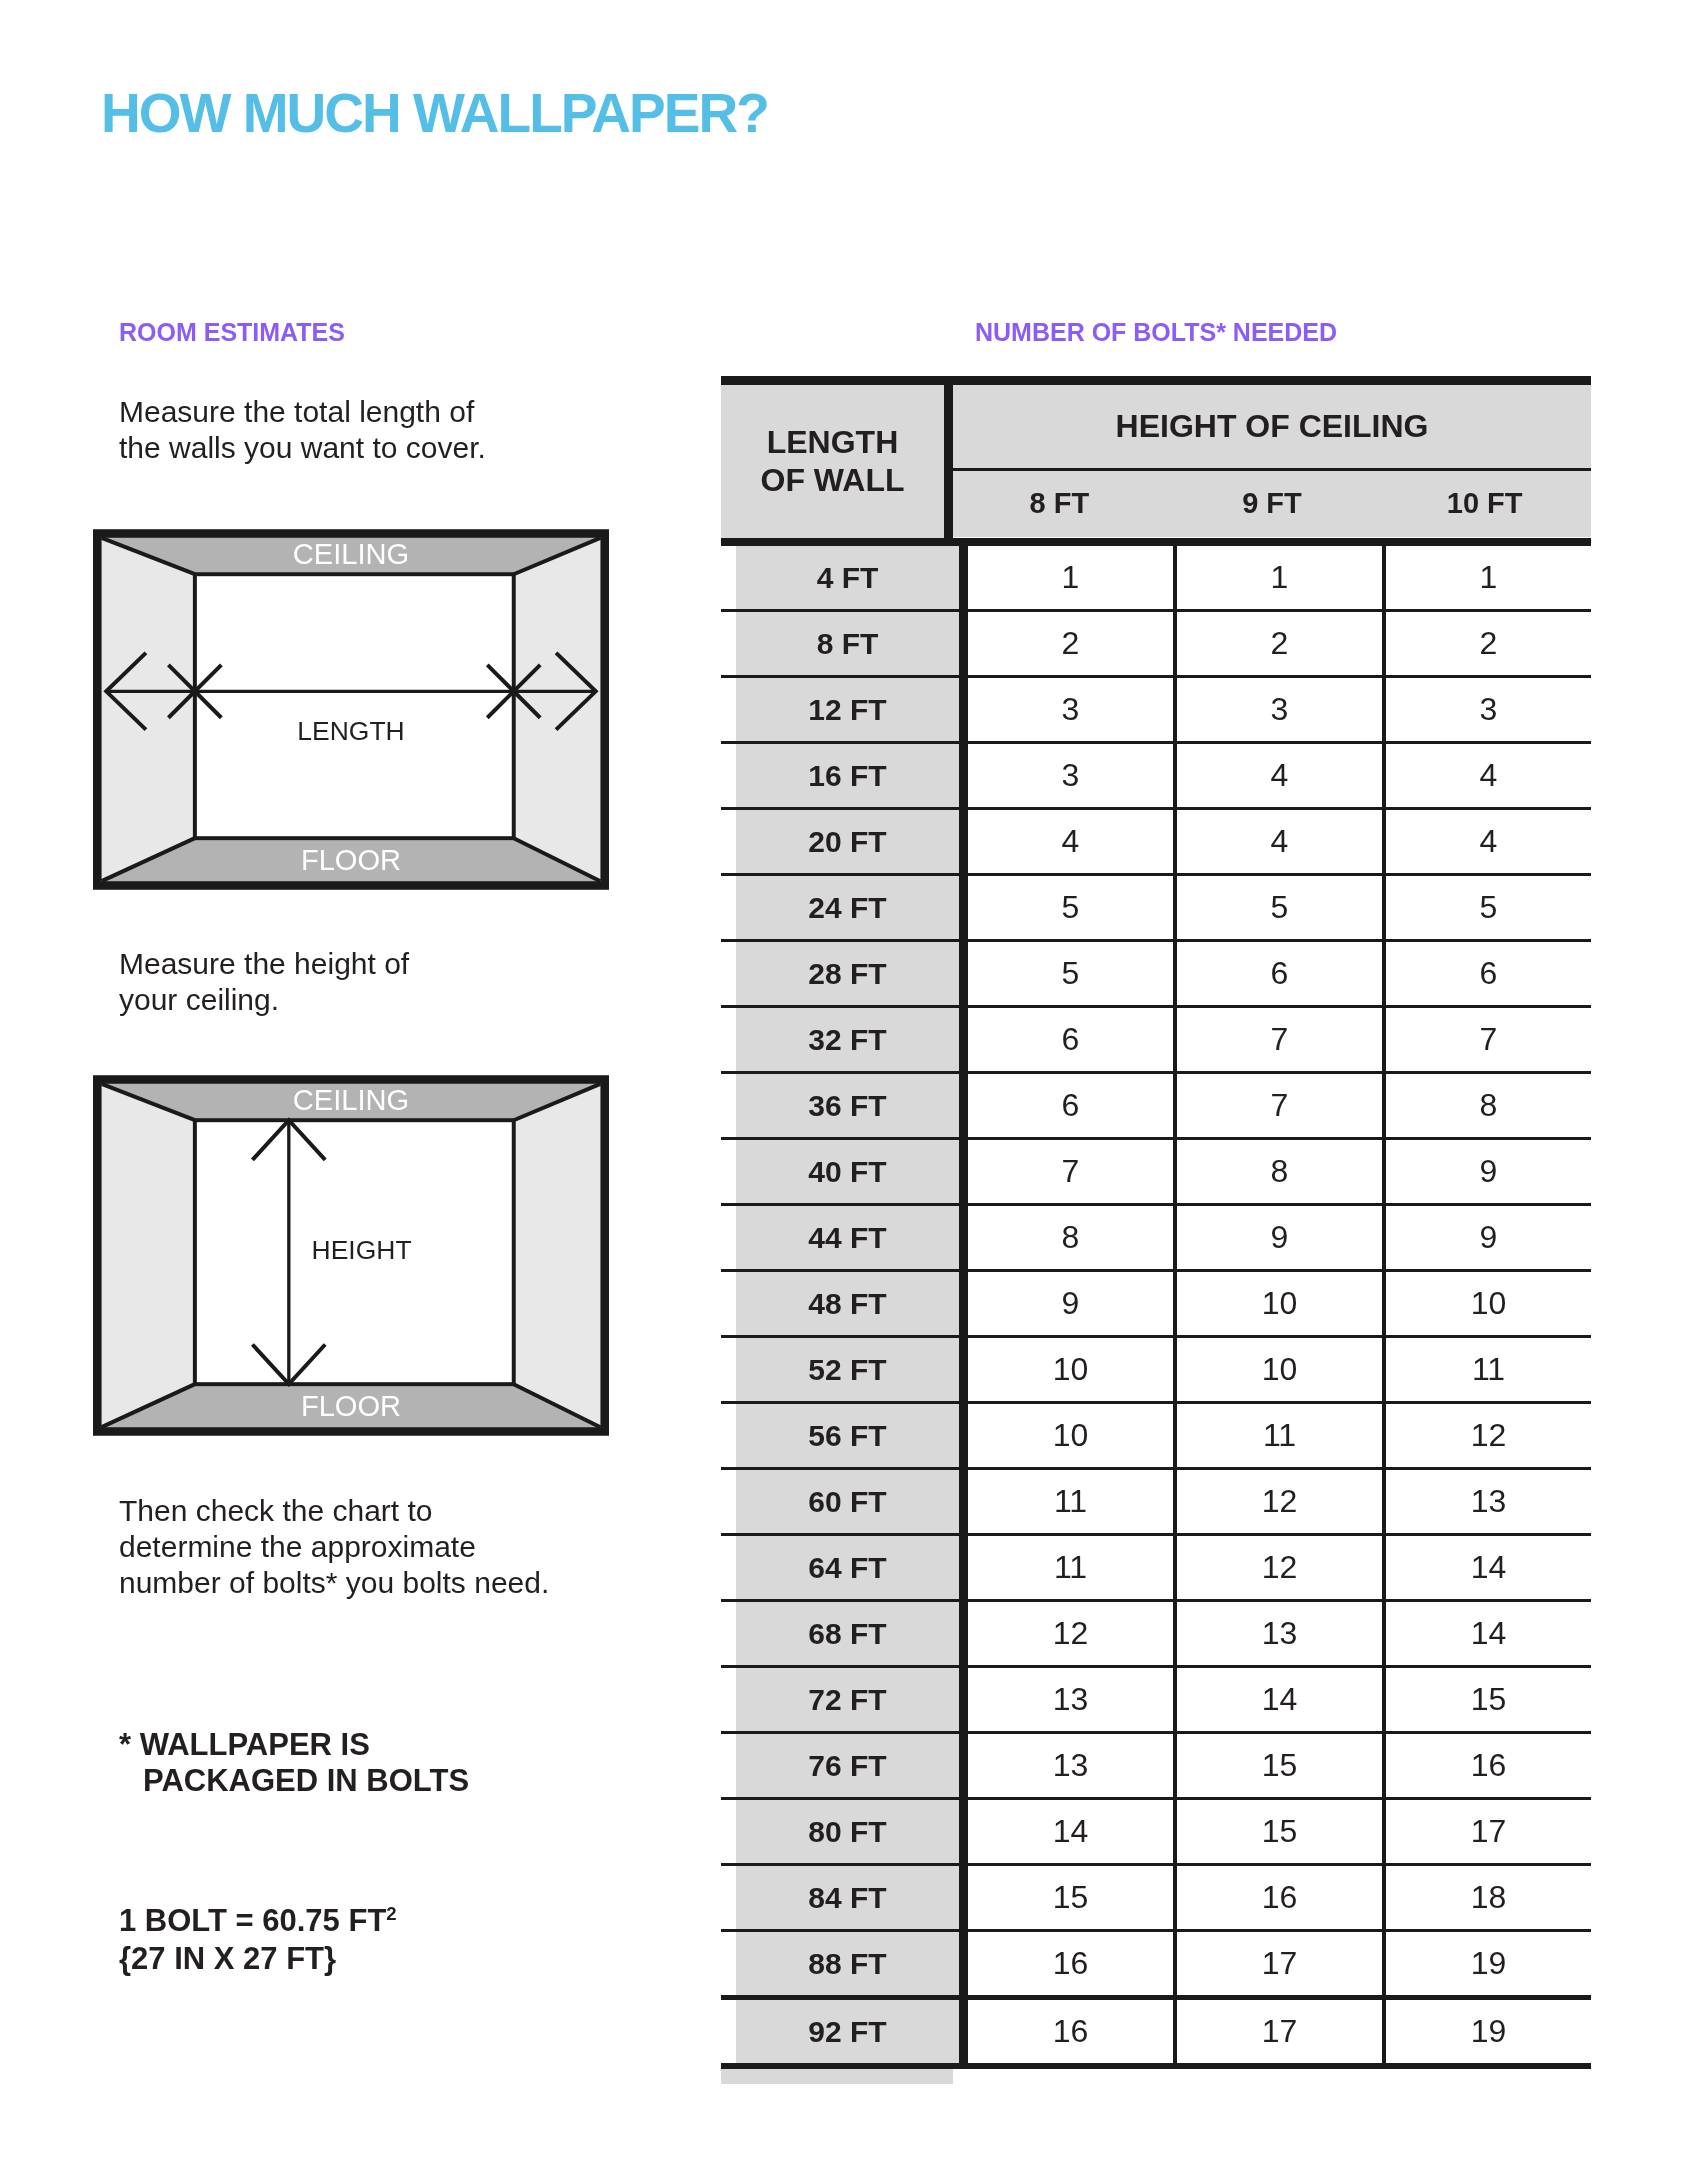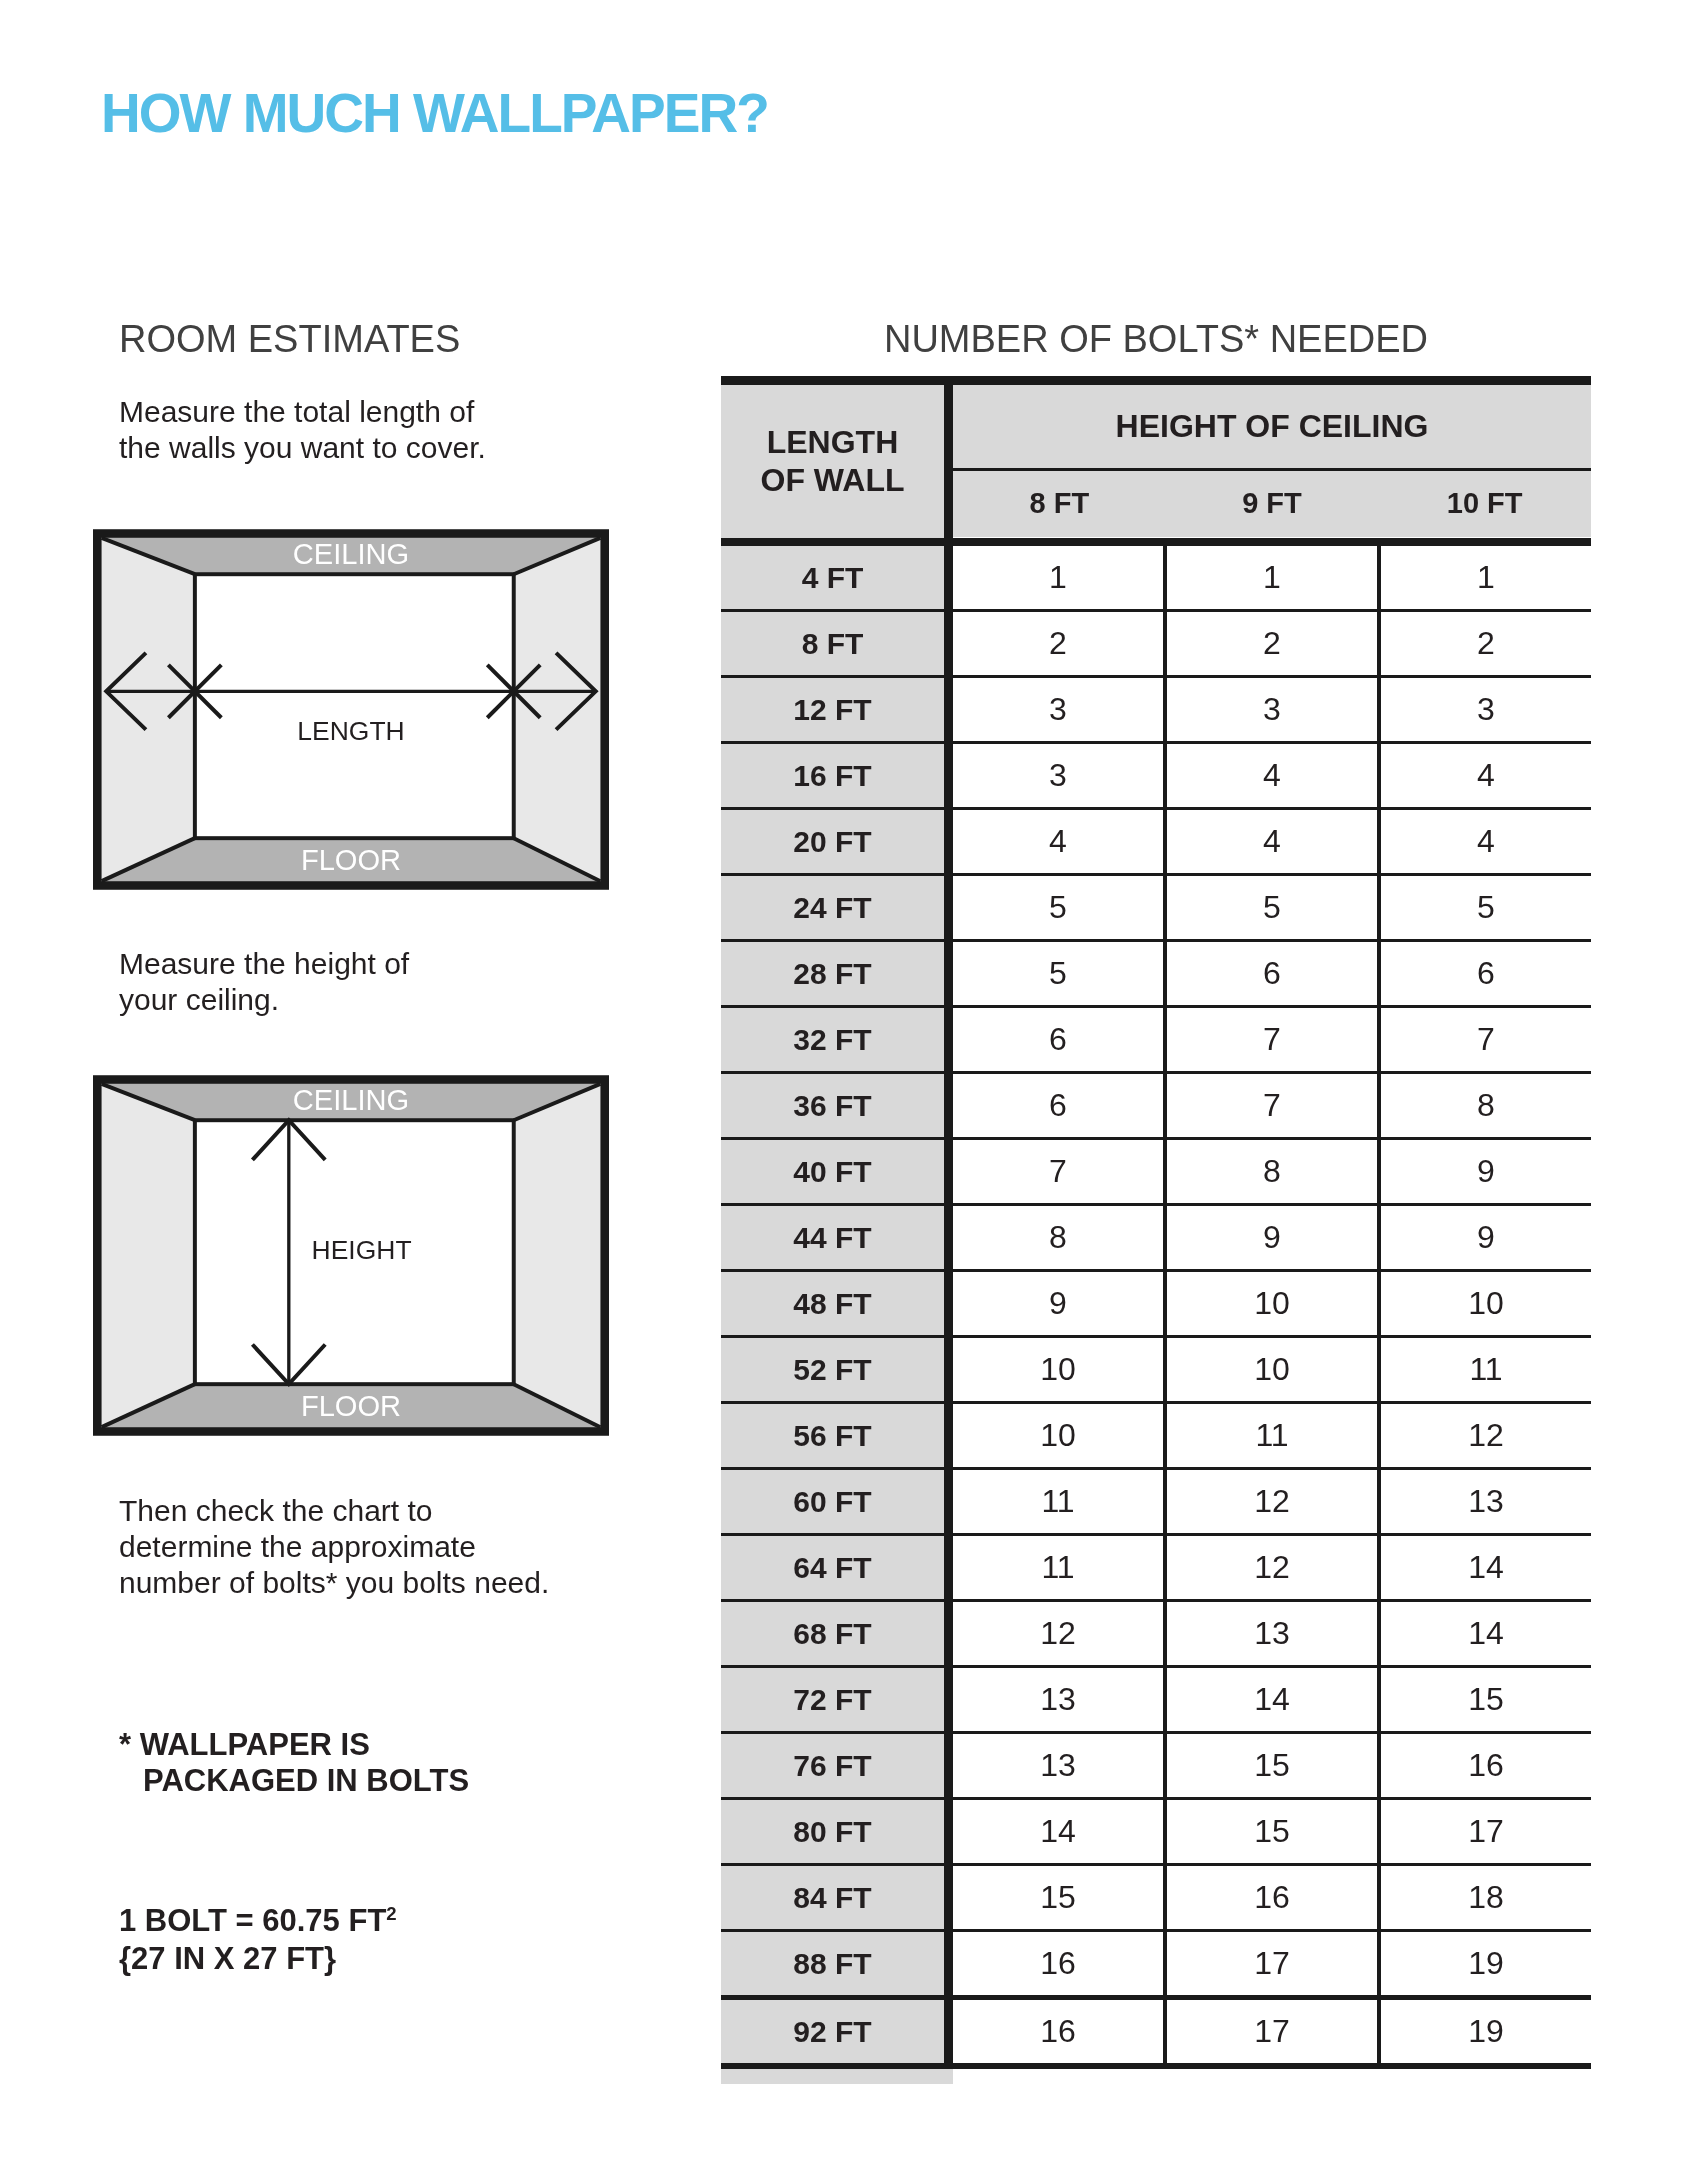--- a/index.html
+++ b/index.html
@@ -8,21 +8,21 @@
     font-family:"Liberation Sans",sans-serif;color:#231F20;overflow:hidden;
   }
   .abs{position:absolute;}
 
   
   .page-title{
     left:101px;top:86px;font-size:55px;font-weight:bold;letter-spacing:-2px;
     color:#55BEE7;white-space:nowrap;line-height:1;
   }
   .section-heading{
-    font-size:38px;font-weight:normal;color:#404040;line-height:1;white-space:nowrap;
+    font-size:25px;font-weight:bold;color:#8b5cf6;line-height:1;white-space:nowrap;
   }
   .room-heading{left:119px;top:320px;}
   .table-heading{left:721px;top:320px;width:870px;text-align:center;}
 
   
   .para{font-size:30px;line-height:36px;color:#231F20;}
   .para1{left:119px;top:394px;}
   .para2{left:119px;top:946px;}
   .para3{left:119px;top:1493px;}
   .footnote{left:119px;top:1727px;font-weight:bold;font-size:31px;line-height:36px;}
@@ -53,21 +53,21 @@
   }
   .tbl-subs{height:66px;background:#D9D9D9;display:flex;}
   .tbl-sub{flex:1;display:flex;align-items:center;justify-content:center;font-weight:bold;font-size:29px;}
   .tbl-thick{height:8.6px;background:#1A1A1A;}
   .tbl-row{display:flex;height:63px;border-bottom:3.3px solid #1A1A1A;}
   .tbl-row.heavy{border-bottom-width:5.3px;}
   .tbl-row.last{border-bottom-width:6.6px;}
   .row-label{
     width:232px;box-sizing:border-box;border-right:9.3px solid #1A1A1A;
     background:#D9D9D9;display:flex;align-items:center;justify-content:center;
-    font-weight:bold;font-size:30px;
+    font-weight:bold;font-size:30px;margin-left:15px;
   }
   .row-cell{flex:1;display:flex;align-items:center;justify-content:center;font-size:32px;background:#ffffff;}
   .row-cell + .row-cell{border-left:4px solid #1A1A1A;}
   .tbl-shadow{width:232px;height:14.6px;background:#D9D9D9;}
 </style>
 </head>
 <body>
 
 <div class="abs page-title">HOW MUCH WALLPAPER?</div>
 

